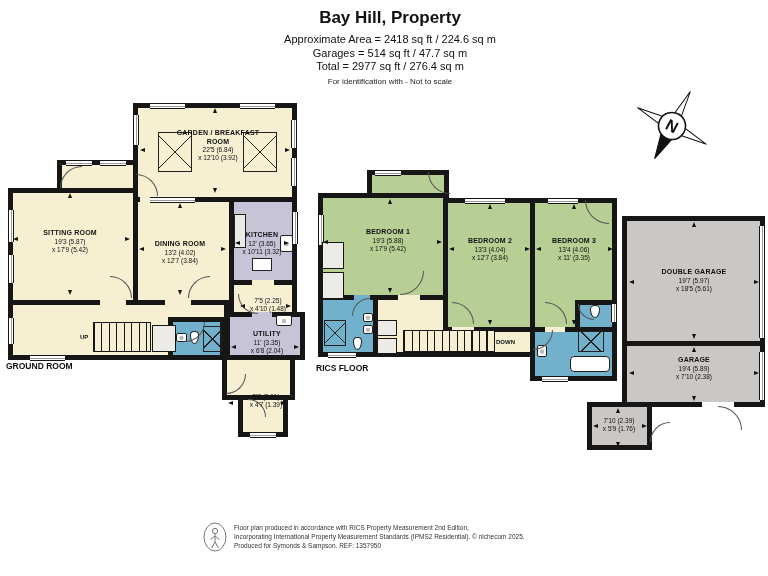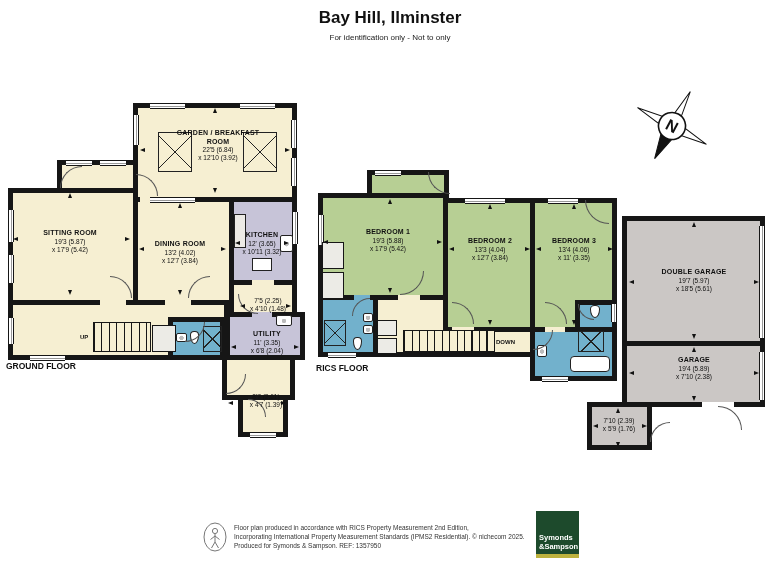--- a/index.html
+++ b/index.html
@@ -55,22 +55,25 @@
   .logo .lg-txt{position:absolute;left:3px;bottom:7px;color:#fff;font-size:7.5px;line-height:8.5px;font-weight:bold}
   .logo .lg-bar{position:absolute;left:0;right:0;bottom:0;height:4px;background:#bdb23e}
   .compass{position:absolute;left:630px;top:84px;z-index:40}
 </style>
 </head>
 <body>
 
 <div class="canvas">
 
   <div class="hdr">
-    <div class="title">Bay Hill, Ilminster</div>
-    <div class="disc">For identification only - Not to only</div>
+    <div class="title">Bay Hill, Property</div>
+    <div class="aline">Approximate Area = 2418 sq ft / 224.6 sq m</div>
+    <div class="aline">Garages = 514 sq ft / 47.7 sq m</div>
+    <div class="aline">Total = 2977 sq ft / 276.4 sq m</div>
+    <div class="disc">For identification with - Not to scale</div>
   </div>
 
   <div class="compass">
     <svg width="84" height="84" viewBox="0 0 84 84">
       <g transform="rotate(28 42 42)" stroke="#111" stroke-width="1" fill="#fff">
         <polygon points="42,3 36.5,42 47.5,42"></polygon>
         <polygon points="81,42 46,36.5 46,47.5"></polygon>
         <polygon points="3,42 38,36.5 38,47.5"></polygon>
         <polygon points="34,46 50,46 42,79" fill="#111"></polygon>
         <circle cx="42" cy="42" r="13.5" fill="#fff" stroke-width="1.6"></circle>
@@ -295,36 +298,29 @@
   <div class="rlabel" style="left:649px;top:356px;width:90px">
     <div class="rname">GARAGE</div>
     <div class="rdim">19'4 (5.89)</div>
     <div class="rdim">x 7'10 (2.38)</div>
   </div>
   <div class="rlabel" style="left:590px;top:417px;width:58px">
     <div class="rdim">7'10 (2.39)</div>
     <div class="rdim">x 5'9 (1.76)</div>
   </div>
 
-  <div class="floorlbl" style="left:6px;top:361px">GROUND FLOOR</div>
+  <div class="floorlbl" style="left:6px;top:361px">GROUND ROOM</div>
   <div class="floorlbl" style="left:316px;top:363px">RICS FLOOR</div>
 
   <div class="nicheicon">
     <svg width="26" height="32" viewBox="0 0 26 32">
       <ellipse cx="13" cy="16" rx="11" ry="14" fill="none" stroke="#777" stroke-width="1"></ellipse>
       <circle cx="13" cy="10" r="2.6" fill="none" stroke="#777" stroke-width="1"></circle>
       <path d="M13 13 v8 M13 15 l-4.5 3.5 M13 15 l4.5 3.5 M13 21 l-3.5 6 M13 21 l3.5 6" stroke="#777" stroke-width="1" fill="none"></path>
     </svg>
   </div>
   <div class="foot">
     <div>Floor plan produced in accordance with RICS Property Measurement 2nd Edition,</div>
     <div>Incorporating International Property Measurement Standards (IPMS2 Residential).   © nichecom 2025.</div>
     <div>Produced for Symonds &amp; Sampson.   REF: 1357950</div>
   </div>
-  <div class="logo">
-    <div class="lg-txt">
-      <div>Symonds</div>
-      <div>&amp;Sampson</div>
-    </div>
-    <div class="lg-bar"></div>
-  </div>
 
 </div>
 
 </body></html>

